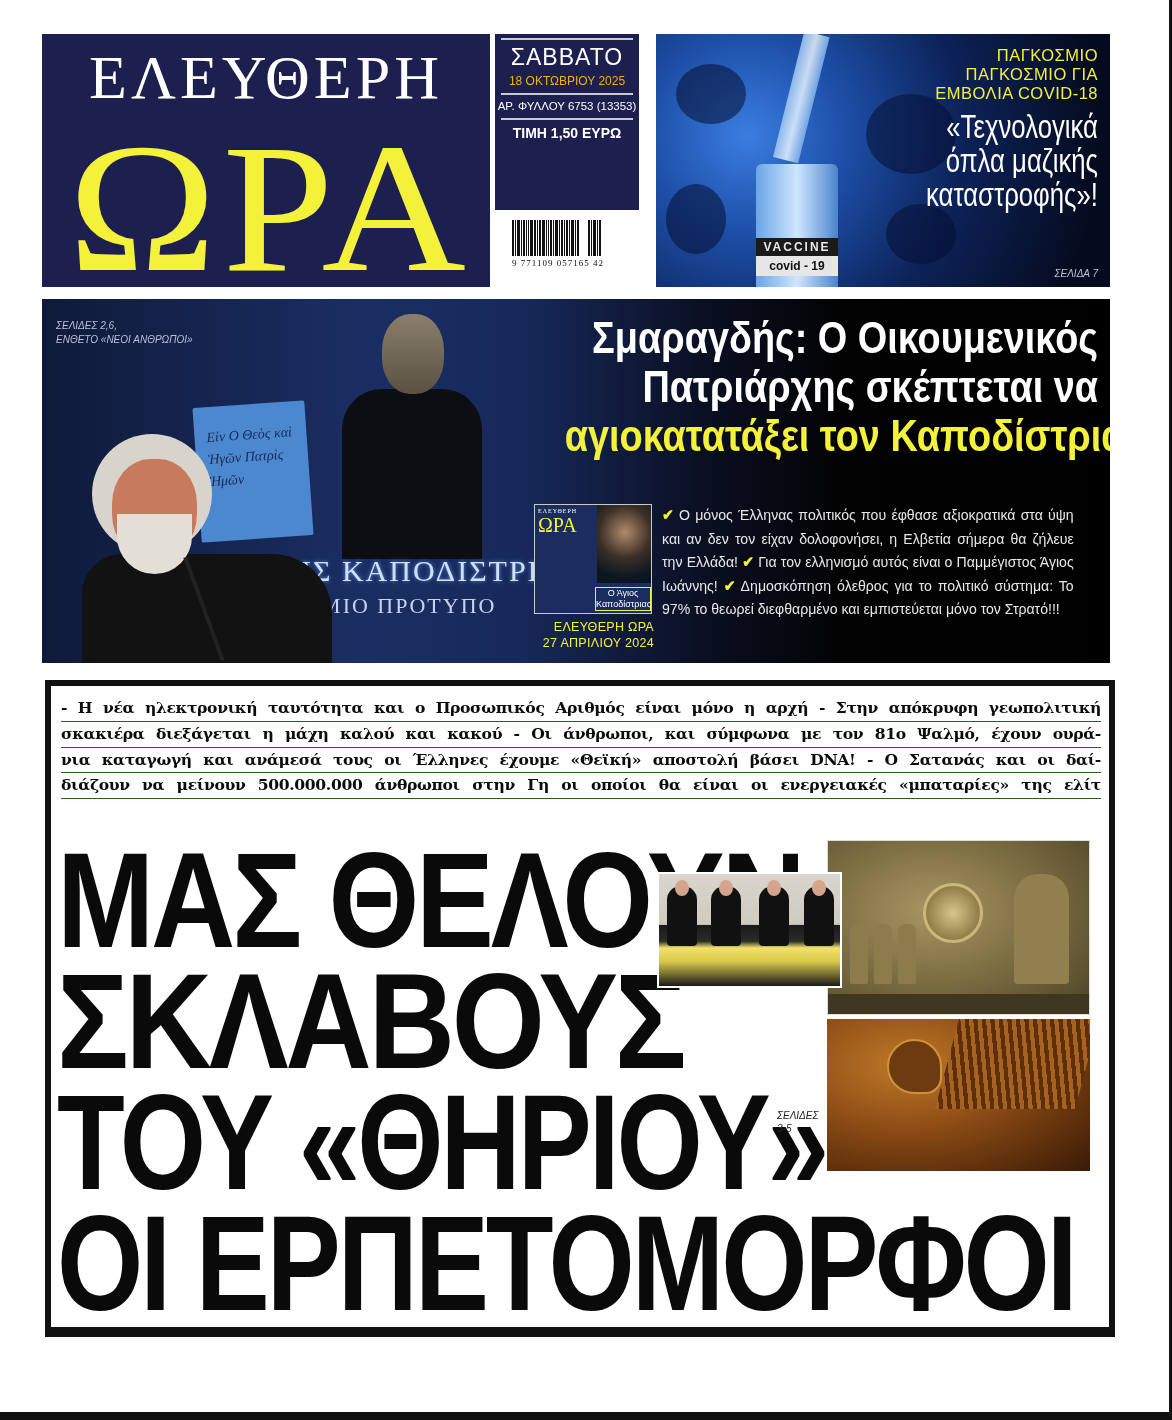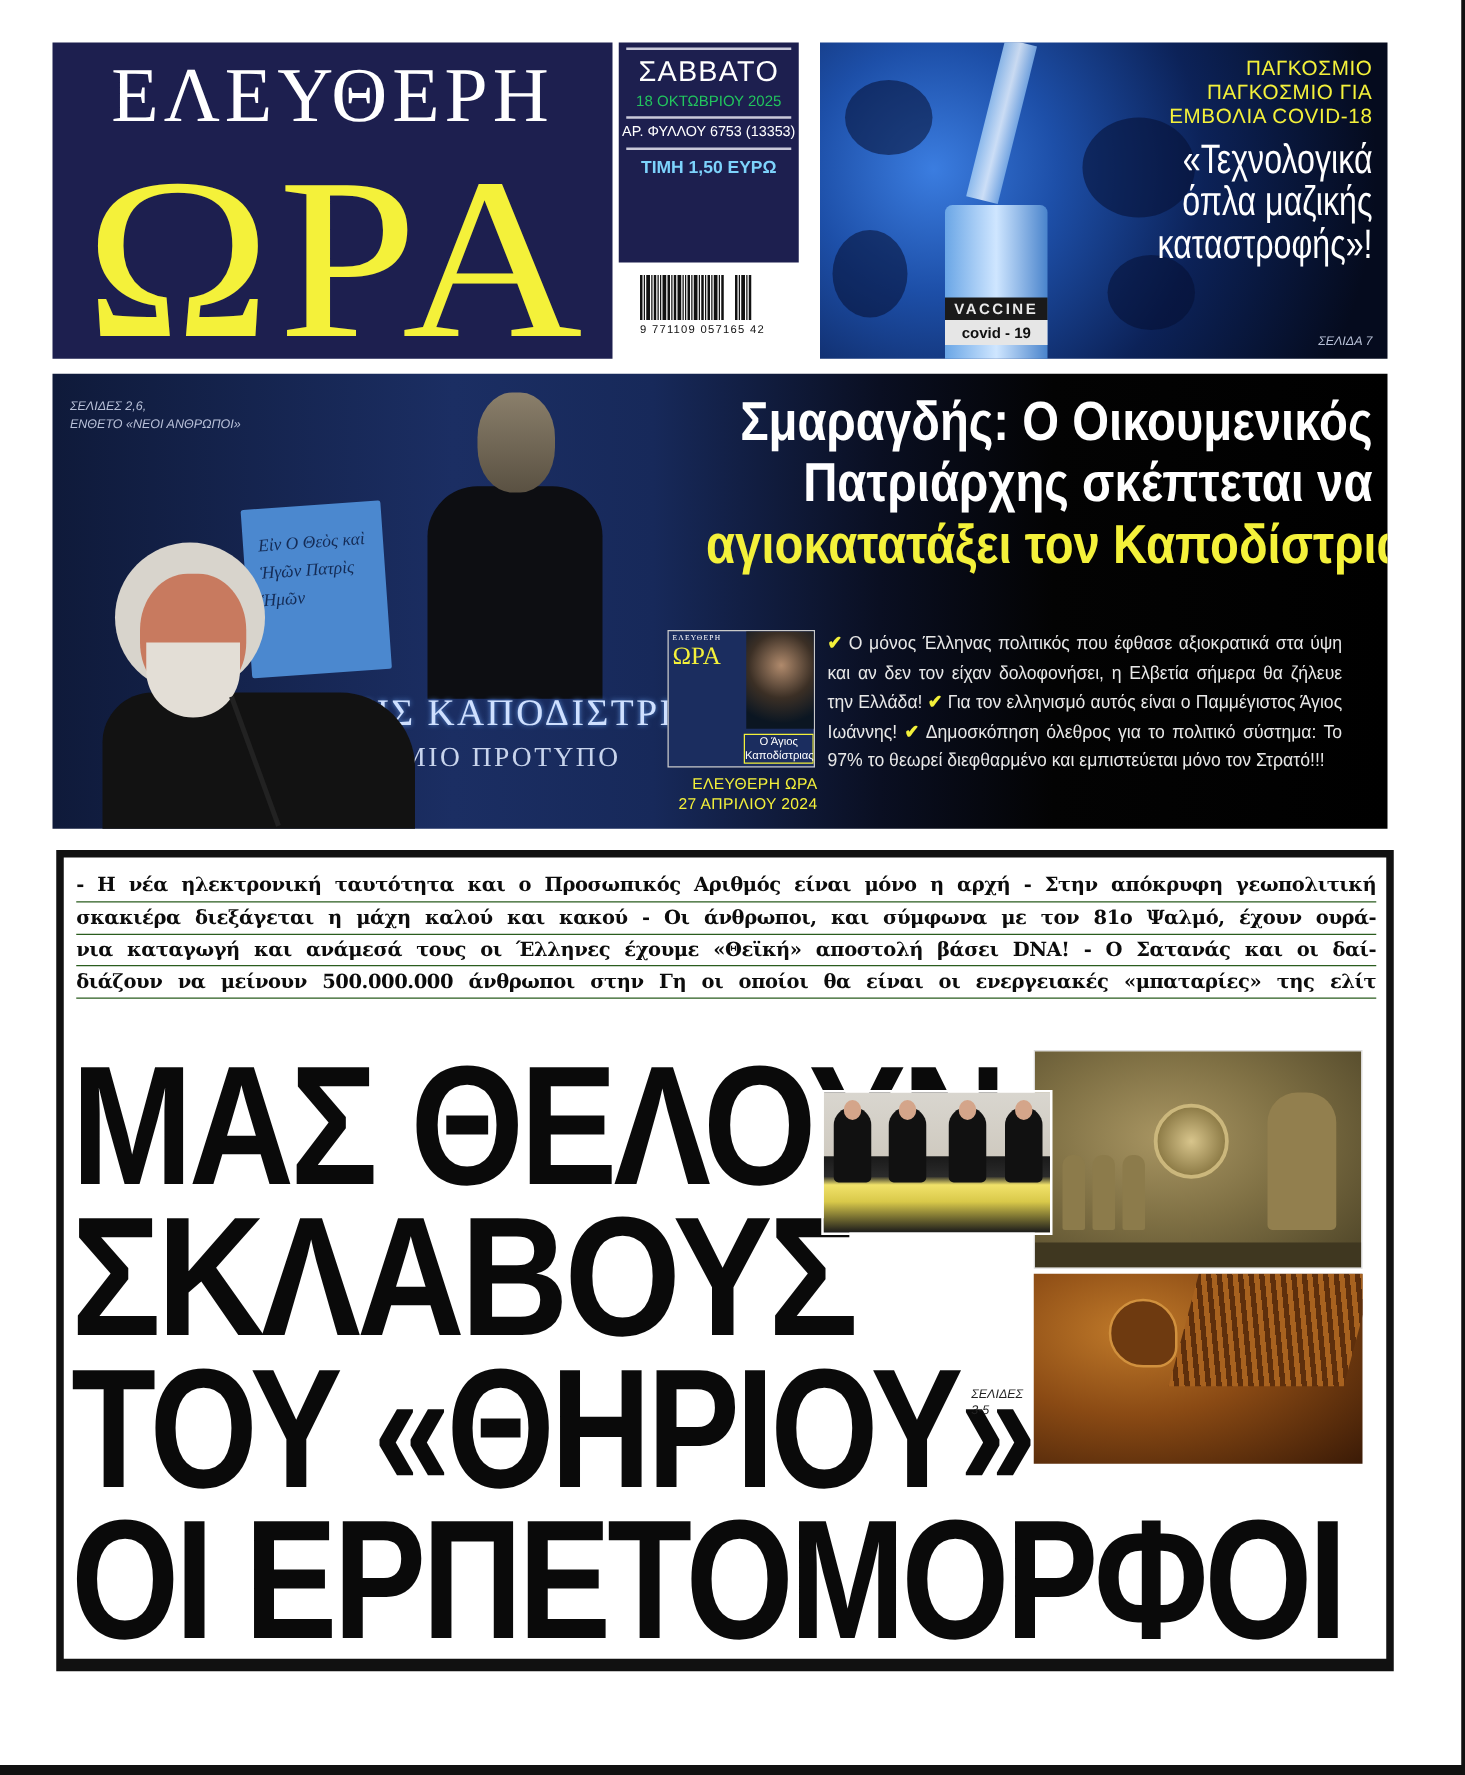--- a/index.html
+++ b/index.html
@@ -10,28 +10,28 @@
 
   
   .masthead { position: absolute; left: 42px; top: 34px; width: 448px; height: 253px; background: #1d1f4f; overflow: hidden; }
   .mast-top { position: absolute; left: 0; top: 12px; width: 100%; text-align: center; color: #ffffff; font-family: "Liberation Serif", serif; font-size: 62px; letter-spacing: 4px; line-height: 1; }
   .mast-big { position: absolute; left: 4px; top: 82px; width: 100%; text-align: center; color: #f4f13a; font-family: "Liberation Serif", serif; font-size: 200px; line-height: 1; letter-spacing: 6px; transform: scaleY(0.92); transform-origin: top; }
 
   .infobox { position: absolute; left: 495px; top: 34px; width: 144px; height: 176px; background: #1d1f4f; text-align: center; }
   .info-slogan { color: #f4f13a; font-weight: bold; font-size: 15px; line-height: 18px; padding-top: 7px; }
   .info-rule { height: 2px; background: #c9c9d9; margin: 4px 6px; }
   .info-day { color: #ffffff; font-size: 23px; line-height: 26px; letter-spacing: 1px; }
-  .info-date { color: #22c55e; font-size: 12px; line-height: 16px; margin-top: 3px; }
+  .info-date { color: #eab308; font-size: 12px; line-height: 16px; margin-top: 3px; }
   .info-issue { color: #ffffff; font-size: 11.5px; line-height: 15px; }
-  .info-price { color: #7dd3fc; font-weight: bold; font-size: 14px; line-height: 18px; }
+  .info-price { color: #ffffff; font-weight: bold; font-size: 14px; line-height: 18px; }
 
   .barcode { position: absolute; left: 512px; top: 220px; width: 120px; height: 48px; }
   .barcode-bars { display: flex; height: 36px; align-items: stretch; }
   .barcode-bars span { display: block; background: #111; margin-right: 1px; }
-  .barcode-num { font-family: Liberation Sans, sans-serif; font-size: 9px; color: #111; letter-spacing: 1px; margin-top: 2px; white-space: nowrap; }
+  .barcode-num { font-family: Liberation Serif, serif; font-size: 9px; color: #111; letter-spacing: 1px; margin-top: 2px; white-space: nowrap; }
 
   
   .vaccine { position: absolute; left: 656px; top: 34px; width: 454px; height: 253px; overflow: hidden;
     background: radial-gradient(circle at 20% 40%, #3b7de0 0%, #1d4fa8 25%, #0c2258 55%, #050b1e 90%); }
   .vac-blob { position: absolute; border-radius: 50%; background: rgba(5,15,50,0.55); }
   .syringe { position: absolute; left: 148px; top: 0; width: 26px; height: 130px; background: linear-gradient(90deg,#9cc7f2,#e8f3ff,#7fb0e8); transform: rotate(14deg); transform-origin: top; opacity: 0.85; }
   .vial { position: absolute; left: 100px; top: 130px; width: 82px; height: 130px; background: linear-gradient(90deg,#6aa6e6,#cfe6ff,#4a84cc); border-radius: 6px 6px 0 0; }
   .vial-label1 { position: absolute; left: 100px; top: 204px; width: 82px; height: 18px; background: #1a1a1a; color: #e9e9e9; font-size: 12px; font-weight: bold; letter-spacing: 2px; text-align: center; line-height: 18px; }
   .vial-label2 { position: absolute; left: 100px; top: 222px; width: 82px; height: 20px; background: #e6e6e6; color: #111; font-size: 12px; font-weight: bold; text-align: center; line-height: 20px; }
   .vac-kicker { position: absolute; right: 12px; top: 12px; width: 230px; text-align: right; color: #f4f13a; font-size: 16.5px; line-height: 19px; letter-spacing: 0.5px; }

